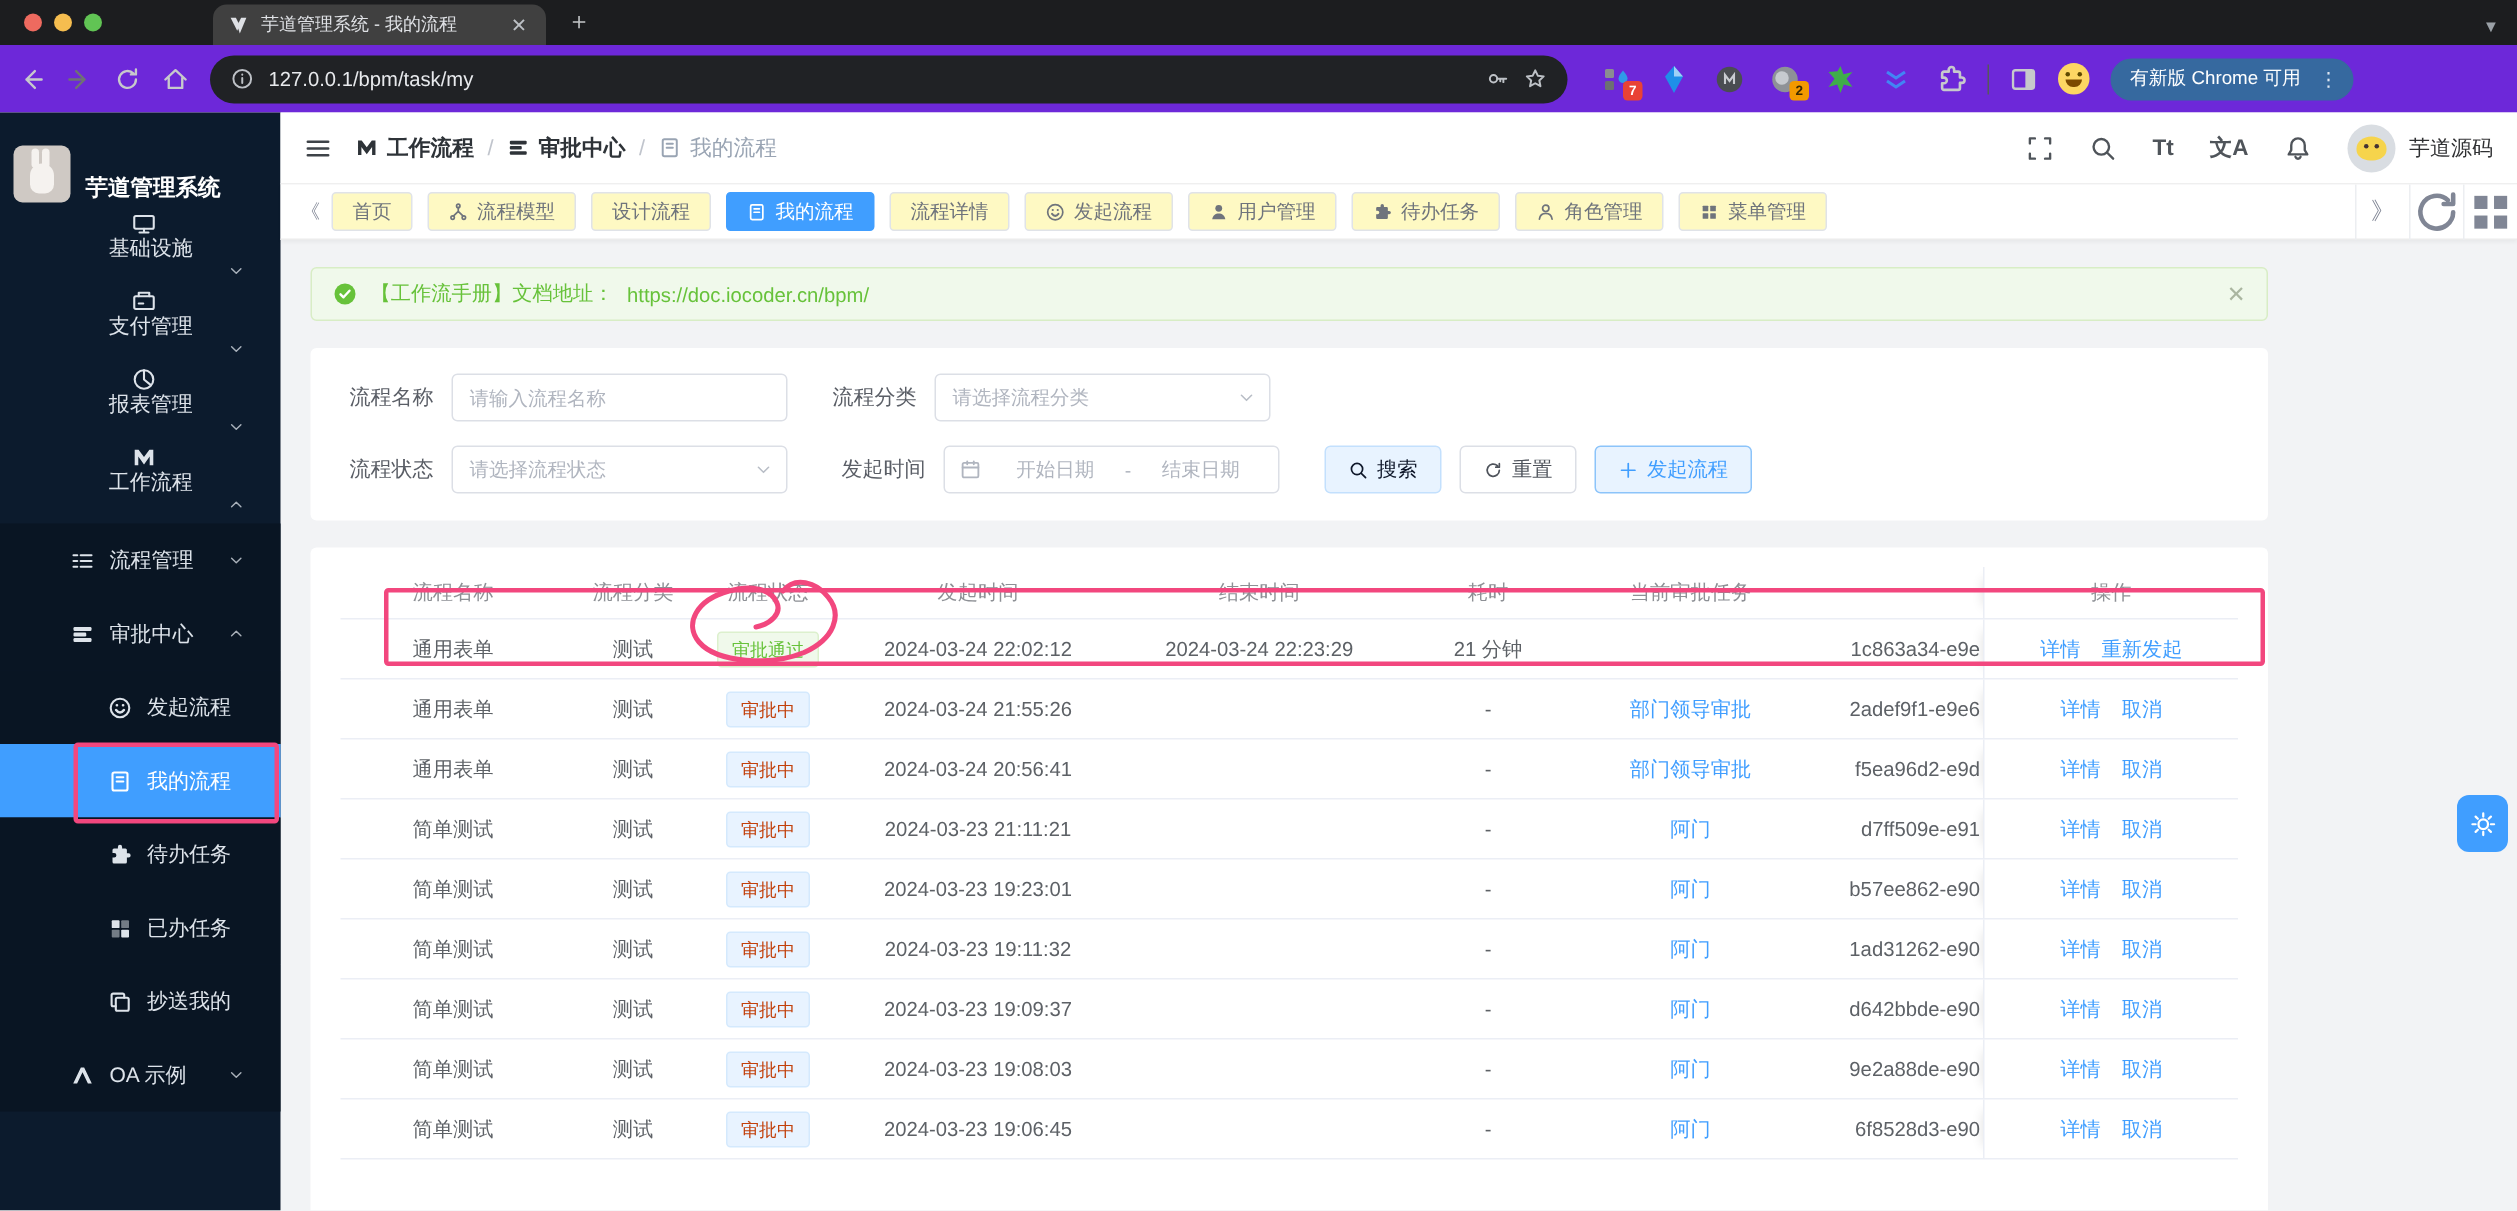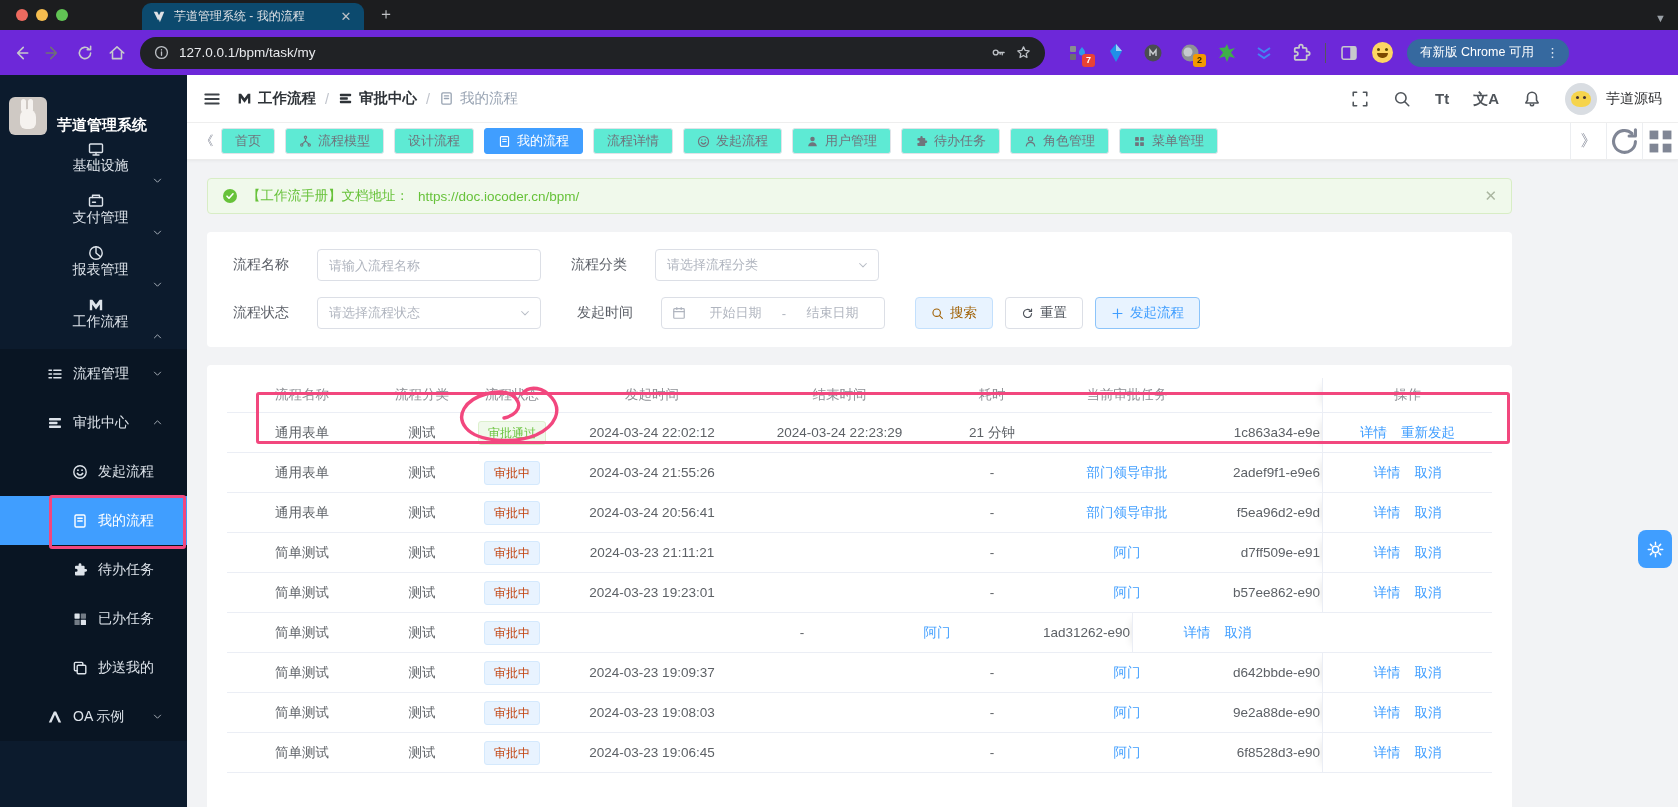--- a/index.html
+++ b/index.html
@@ -8,21 +8,21 @@
        font-family:"Liberation Sans","DejaVu Sans",sans-serif;-webkit-font-smoothing:antialiased;}
   svg{display:block;}
   .ic svg{width:100%;height:100%;stroke:currentColor;fill:none;stroke-width:1.4;stroke-linecap:round;stroke-linejoin:round;}
   .ic svg.fill, .ic svg .fillp{fill:currentColor;stroke:none;}
 
   
   .tabstrip{height:30px;background:#1c1d1f;display:flex;align-items:flex-end;position:relative;}
   .lights{display:flex;gap:8px;align-items:center;height:30px;padding:0 14px 0 16px;}
   .light{width:12px;height:12px;border-radius:50%;}
   .l-red{background:#ee6a5f}.l-yellow{background:#f5bd4f}.l-green{background:#61c454}
-  .btab{height:27px;width:222px;background:#0c4a6e;border-radius:9px 9px 0 0;display:flex;align-items:center;
+  .btab{height:27px;width:222px;background:#404040;border-radius:9px 9px 0 0;display:flex;align-items:center;
         gap:8px;padding:0 10px;color:#dfe1e5;font-size:12px;margin-left:60px;}
   .btab .title{flex:1;overflow:hidden;white-space:nowrap;}
   .tab-close{color:#bdc1c6;font-size:13px;width:16px;text-align:center;}
   .newtab{color:#c0c3c6;font-size:16px;margin-left:14px;margin-bottom:5px;}
   .strip-chev{position:absolute;right:12px;bottom:6px;color:#9aa0a6;font-size:11px;}
 
   .toolbar{height:45px;background:#6d28d9;display:flex;align-items:center;padding:0 12px;gap:14px;}
   .navic{width:18px;height:18px;color:#c7c9cc;}
   .navic.dim{color:#6f7175;}
   .urlbar{width:905px;height:32px;background:#202225;border-radius:16px;display:flex;align-items:center;
@@ -75,54 +75,54 @@
   .user{display:flex;align-items:center;gap:9px;}
   .avatar{width:32px;height:32px;border-radius:50%;background:#d9dde2;position:relative;overflow:hidden;}
   .avatar:before{content:"";position:absolute;left:6px;top:8px;width:20px;height:16px;border-radius:50% 50% 45% 45%;background:#f6d44c;}
   .avatar:after{content:"";position:absolute;left:11px;top:13px;width:3px;height:3px;border-radius:50%;background:#433;box-shadow:7px 0 0 #433;}
   .user .uname{font-size:14px;color:#303133;}
 
   .tabbar{height:37px;background:#fff;display:flex;align-items:center;padding-left:6px;border-bottom:1px solid #ececec;box-shadow:0 1px 3px rgba(0,0,0,.05);}
   .tb-arrow{width:28px;text-align:center;color:#808695;font-size:13px;flex:none;}
   .ptabs{display:flex;align-items:center;flex:1;min-width:0;}
   .ptab{height:26px;display:flex;align-items:center;gap:6px;padding:0 13px;border:1px solid #e0e3e8;border-radius:3px;
-        margin-right:10px;font-size:13px;color:#6f747c;background:#5eead4;white-space:nowrap;cursor:pointer;}
+        margin-right:10px;font-size:13px;color:#6f747c;background:#fef9c3;white-space:nowrap;cursor:pointer;}
   .ptab .ic{width:13px;height:13px;}
   .ptab.active{background:#409eff;border-color:#409eff;color:#fff;}
   .tb-ctl{display:flex;align-items:stretch;flex:none;}
   .tb-btn{width:36px;display:flex;align-items:center;justify-content:center;border-left:1px solid #eceef1;color:#808695;height:37px;}
 
   .content{flex:1;overflow:hidden;padding:18px 166px 0 20px;}
 
   .banner{height:36px;background:#f0f9eb;border:1px solid #d8edc5;border-radius:4px;display:flex;align-items:center;
           gap:9px;padding:0 14px;color:#67c23a;font-size:13.5px;}
   .banner .ok{width:16px;height:16px;flex:none;}
   .banner a{color:#67c23a;text-decoration:none;}
   .banner .close{margin-left:auto;color:#aab6a0;font-size:15px;cursor:pointer;}
 
   .card{background:#fff;border-radius:4px;margin-top:18px;}
   .filter-card{padding:17px 20px 2px;}
   .frow{display:flex;align-items:center;margin-bottom:16px;}
   .fitem{display:flex;align-items:center;margin-right:30px;}
   .flabel{width:62px;text-align:right;margin-right:12px;font-size:14px;color:#5a5e66;white-space:nowrap;}
   .flabel.auto{width:auto;}
-  .inp,.sel,.dr{width:224px;height:32px;border:1px solid #dcdfe6;border-radius:4px;background:#fff;font-size:13px;color:#606266;margin-left:16px;}
+  .inp,.sel,.dr{width:224px;height:32px;border:1px solid #dcdfe6;border-radius:4px;background:#fff;font-size:13px;color:#606266;}
   .inp{padding:0 11px;outline:none;}
   .inp::placeholder{color:#b0b5bf;}
   .sel{display:flex;align-items:center;padding:0 9px 0 11px;color:#b0b5bf;cursor:pointer;}
   .sel .ph{flex:1;}
   .sel .ic{width:12px;height:12px;color:#b8bdc6;}
   .dr{display:flex;align-items:center;padding:0 10px;color:#b0b5bf;cursor:pointer;}
   .dr .ic{width:14px;height:14px;margin-right:8px;color:#b0b5bf;flex:none;}
   .dr span{flex:1;text-align:center;white-space:nowrap;}
   .dr .sep{flex:none;width:14px;color:#b0b5bf;}
   .btn{height:32px;border-radius:4px;padding:0 15px;font-size:13.5px;display:inline-flex;align-items:center;gap:6px;
        border:1px solid transparent;cursor:pointer;white-space:nowrap;background:#fff;}
   .btn .ic{width:13px;height:13px;}
-  .btn-search{background:#e8f3ff;border-color:#c3e0fd;color:#a16207;text-align:center;}
+  .btn-search{background:#e8f3ff;border-color:#c3e0fd;color:#0f172a;text-align:center;}
   .btn-reset{border-color:#dcdfe6;color:#4e535b;margin-left:12px;}
   .btn-create{background:#e8f3ff;border-color:#8cc4fa;color:#409eff;margin-left:12px;}
 
   .table-card{padding:13px 20px 0;min-height:450px;}
   .trow{display:flex;border-bottom:1px solid #ebeef5;align-items:center;}
   .cell{flex:none;text-align:center;white-space:nowrap;overflow:hidden;font-size:13.5px;}
   .th .cell{color:#8d9095;height:34px;line-height:34px;}
   .tr .cell{color:#5d6166;height:39px;line-height:39px;}
   .c0{width:150px}.c1{width:90px}.c2{width:90px}.c3{width:190px}.c4{width:185px}
   .c5{width:120px}.c6{width:150px}
@@ -731,20 +731,21 @@
               <div class="cell c4"></div>
               <div class="cell c5">-</div>
               <div class="cell c6"><span class="tlink">阿门</span></div>
               <div class="cell c7">b57ee862-e90</div>
               <div class="cell c8 act"><span class="tlink">详情</span><span class="tlink">取消</span></div>
             </div>
             <div class="trow tr">
               <div class="cell c0">简单测试</div>
               <div class="cell c1">测试</div>
               <div class="cell c2"><span class="tag tag-processing">审批中</span></div>
+              <div class="cell c3">2024-03-23 19:11:32</div>
               <div class="cell c4"></div>
               <div class="cell c5">-</div>
               <div class="cell c6"><span class="tlink">阿门</span></div>
               <div class="cell c7">1ad31262-e90</div>
               <div class="cell c8 act"><span class="tlink">详情</span><span class="tlink">取消</span></div>
             </div>
             <div class="trow tr">
               <div class="cell c0">简单测试</div>
               <div class="cell c1">测试</div>
               <div class="cell c2"><span class="tag tag-processing">审批中</span></div>

